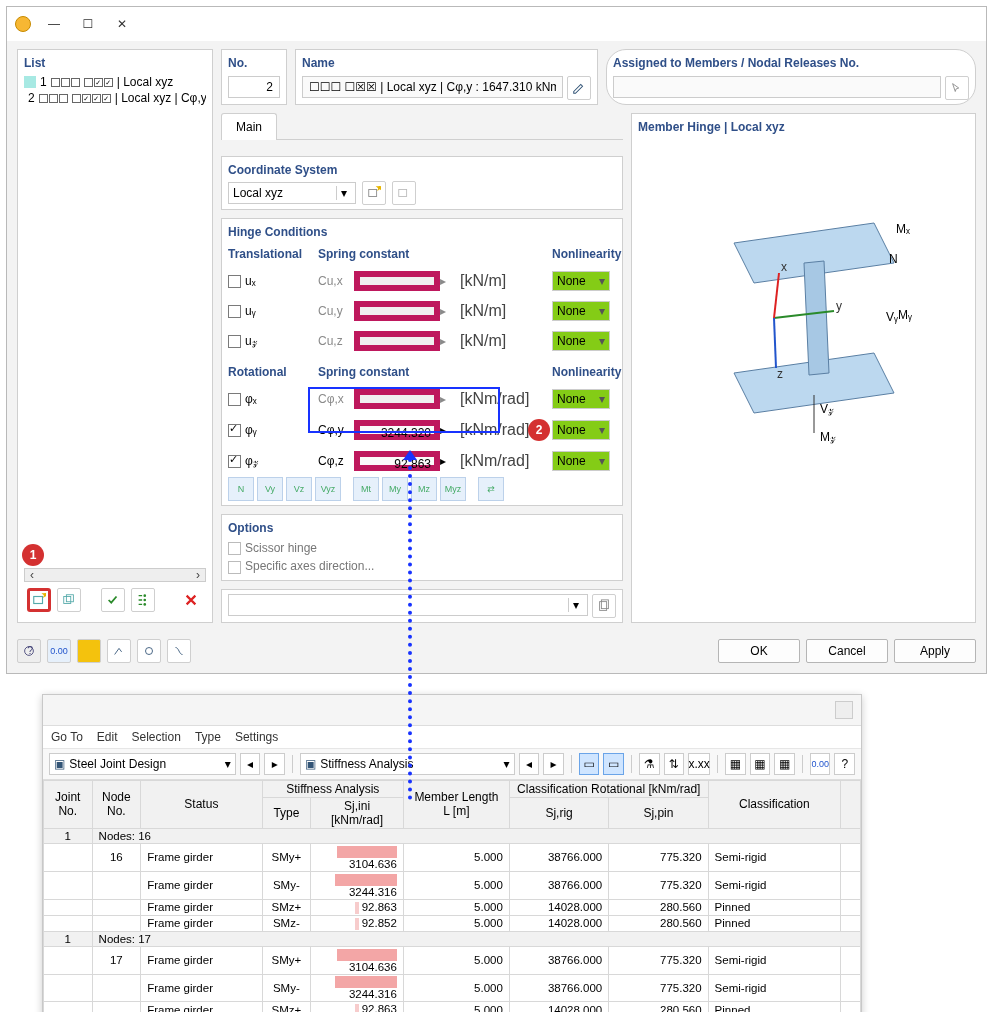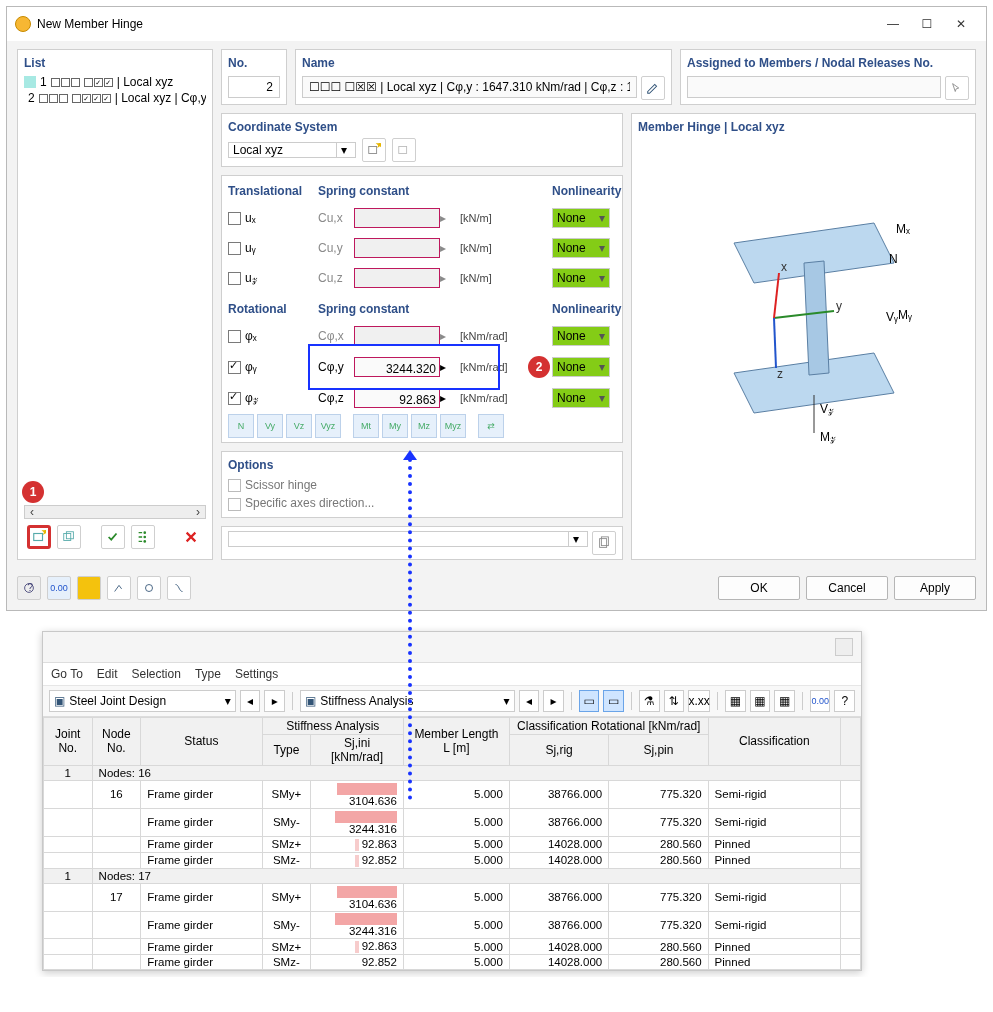--- a/index.html
+++ b/index.html
@@ -31,46 +31,46 @@
 .ibtn svg { width: 14px; height: 14px; }
 .red-o { border: 3px solid #d43131; border-radius: 3px; }
 
 .right-col { flex: 1; display: flex; flex-direction: column; gap: 8px; }
 .top-row { display: flex; gap: 8px; }
 .no-box { width: 66px; text-align: left; }
 .no-val { background: #fff; border: 1px solid #ccc; height: 22px; display: flex; align-items: center; justify-content: flex-end; padding: 0 6px; margin-top: 2px; }
 .name-box { flex: 1; }
 .name-val { display: flex; gap: 4px; margin-top: 2px; }
 .name-val input { flex: 1; height: 22px; border: 1px solid #ccc; padding: 0 6px; background: #fafafa; }
-.assign-box { width: 296px; }
+.assign-box { width: 370px; border-radius: 20px; }
 .assign-val { display: flex; gap: 4px; margin-top: 2px; }
 .assign-val input { flex: 1; height: 22px; border: 1px solid #ccc; background: #fafafa; }
 
 .tabs-area { display: flex; gap: 8px; }
 .main-left { width: 402px; display: flex; flex-direction: column; gap: 8px; }
 .main-right { flex: 1; }
 
 .tab-head { display: flex; border-bottom: 1px solid #cfcfcf; margin-bottom: 8px; }
 .tab-head .t { padding: 6px 14px; border: 1px solid #cfcfcf; border-bottom: none; background: #fff; border-radius: 3px 3px 0 0; margin-bottom: -1px; }
 
 .coord-panel { }
 .coord-row { display: flex; align-items: center; gap: 6px; }
-.sel { height: 16px; border: 1px solid #ccc; display: flex; align-items: center; padding: 0 4px; background: #fff; }
+.sel { height: 22px; border: 1px solid #ccc; display: flex; align-items: center; padding: 0 4px; background: #fff; }
 .sel .txt { flex: 1; }
 .sel .dd { border-left: 1px solid #ccc; padding: 0 4px; margin-left: 4px; }
 
 .hinge-panel .grid { display: grid; grid-template-columns: 90px 36px 86px 20px 66px 26px 64px; row-gap: 10px; align-items: center; }
 .hinge-panel .shd { color: #2f4f88; font-weight: 600; padding-top: 4px; }
 .chk { width: 13px; height: 13px; border: 1px solid #7a7a7a; display: inline-block; vertical-align: middle; margin-right: 4px; position: relative; }
 .chk.on::after { content: "✓"; position: absolute; top: -3px; left: 0; font-size: 11px; }
 .dim { color: #8a8a8a; }
-.spin { height: 20px; border: 1px solid #be185d; background: #fafafa; display: flex; align-items: flex-end; }
+.spin { height: 20px; border: 6px solid #be185d; background: #fafafa; display: flex; align-items: flex-start; }
 .spin.dis { background: #f0f0f0; }
 .spin input { border: none; background: transparent; width: 100%; text-align: right; padding: 0 3px; }
-.units { color: #444; font-size: 11px; }
+.units { color: #444; font-size: 16px; }
 .nonlin { height: 20px; width: 58px; border: 1px solid #ccc; background: #84cc16; display: flex; align-items: center; padding: 0 4px; }
 .nonlin .dd { margin-left: auto; color: #555; }
 .marker { background: #d43131; color: #fff; border-radius: 50%; width: 22px; height: 22px; display: inline-flex; align-items: center; justify-content: center; font-weight: 600; font-size: 12px; }
 
 .blue-box { border: 2px solid #1833ff; position: absolute; pointer-events:none; }
 .hinge-wrap { position: relative; }
 .bbox1 { left: 86px; top: 168px; width: 192px; height: 46px; }
 
 .sym-row { display: flex; gap: 3px; margin-top: 6px; }
 .sym { width: 26px; height: 24px; border: 1px solid #bcd1ea; background: #e6f0fb; display: flex; align-items: center; justify-content: center; font-size: 9px; color: #4a6; }
@@ -114,21 +114,20 @@
 .bar { display: inline-block; height: 12px; background: #f3a6a6; vertical-align: middle; }
 .bar.s { background:#f7cccc; }
 </style>
 </head>
 <body>
 <div class="page-wrap">
 
 <div class="win">
   <div class="titlebar">
     <span class="ic"></span>
-    <span class="ttl">New Member Hinge</span>
     <span class="wbtn">—</span>
     <span class="wbtn">☐</span>
     <span class="wbtn">✕</span>
   </div>
 
   <div class="dlg-body">
 
     <div class="left-col">
       <div class="panel list-box" style="height:520px;">
         <div class="hd">List</div>
@@ -234,20 +233,23 @@
                   <svg viewBox="0 0 16 16">
                     <path d="M3 3l7 5-3 1-1 3z" fill="none" stroke="#888"></path>
                   </svg>
                 </span>
           </div>
         </div>
       </div>
 
       <div class="tabs-area">
         <div class="main-left">
+          <div class="tab-head">
+            <div class="t"><span>Main</span></div>
+          </div>
 
           <div class="panel coord-panel">
             <div class="hd">Coordinate System</div>
             <div class="coord-row">
               <div class="sel" style="width:128px">
                 <span class="txt">Local xyz</span>
                     <span class="dd">▾</span>
               </div>
               <span class="ibtn">
                     <svg viewBox="0 0 16 16">
@@ -257,20 +259,21 @@
                   </span>
               <span class="ibtn">
                     <svg viewBox="0 0 16 16">
                       <rect x="2" y="4" width="9" height="8" fill="none" stroke="#bbb"></rect>
                     </svg>
                   </span>
             </div>
           </div>
 
           <div class="panel hinge-panel hinge-wrap">
+            <div class="hd">Hinge Conditions</div>
             <div class="grid">
               <div class="shd">Translational</div>
               <div class="shd" style="grid-column:2/5">Spring constant</div>
               <div></div>
                   <div></div>
               <div class="shd" style="text-align:right">Nonlinearity</div>
 
               <div><span class="chk"></span><span>uₓ</span></div>
               <div class="dim">Cu,x</div>
               <div class="spin dis">

